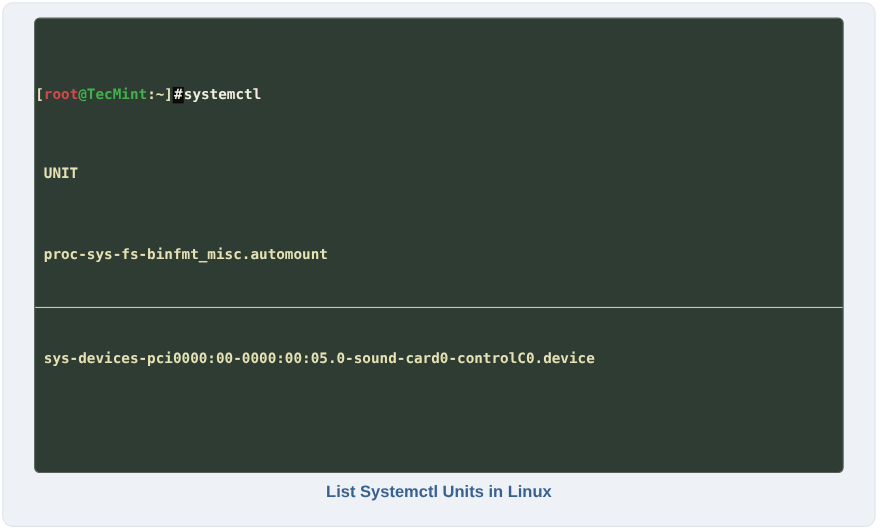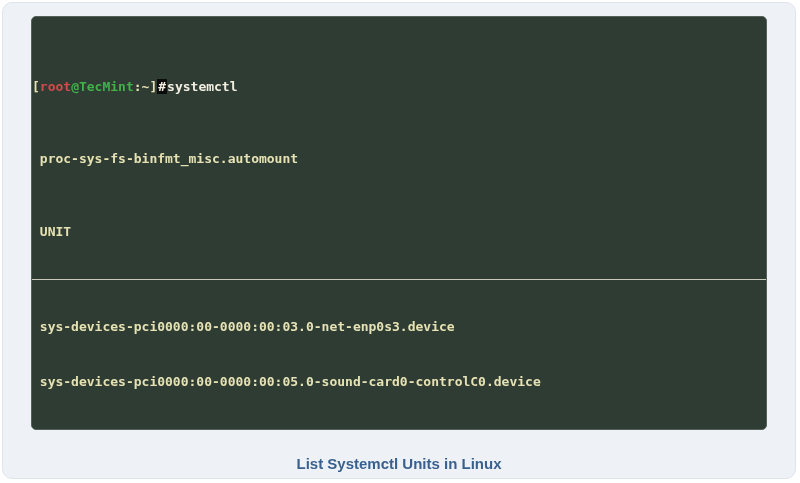--- a/index.html
+++ b/index.html
@@ -45,41 +45,40 @@
     background: #0b0b0b;
     color: #f2efe2;
     padding: 0 1px;
   }
   .hr {
     height: 0;
     border-top: 1px solid #c9cabb;
     margin: 1px -10px 2px -10px;
   }
   .caption {
-    margin-top: 25px;
+    margin-top: 9px;
     text-align: center;
     font-size: 15px;
     font-weight: bold;
     color: #39618f;
   }
 </style>
 </head>
 <body>
 
 <div class="card">
 
   <div class="terminal">
 
     <div class="term-line"><span class="c-cream">[</span><span class="c-red">root</span><span class="c-green">@TecMint</span><span class="c-cream">:~]</span><span class="cursor">#</span><span class="c-white">systemctl</span></div>
 
+    <div class="term-line indent">UNIT</div>
+
     <div class="term-line indent">proc-sys-fs-binfmt_misc.automount</div>
-
-    <div class="term-line indent">UNIT</div>
     <div class="hr"></div>
-    <div class="term-line indent">sys-devices-pci0000:00-0000:00:03.0-net-enp0s3.device</div>
     <div class="term-line indent">sys-devices-pci0000:00-0000:00:05.0-sound-card0-controlC0.device</div>
     
     
     
     
     
     
     
     
     

